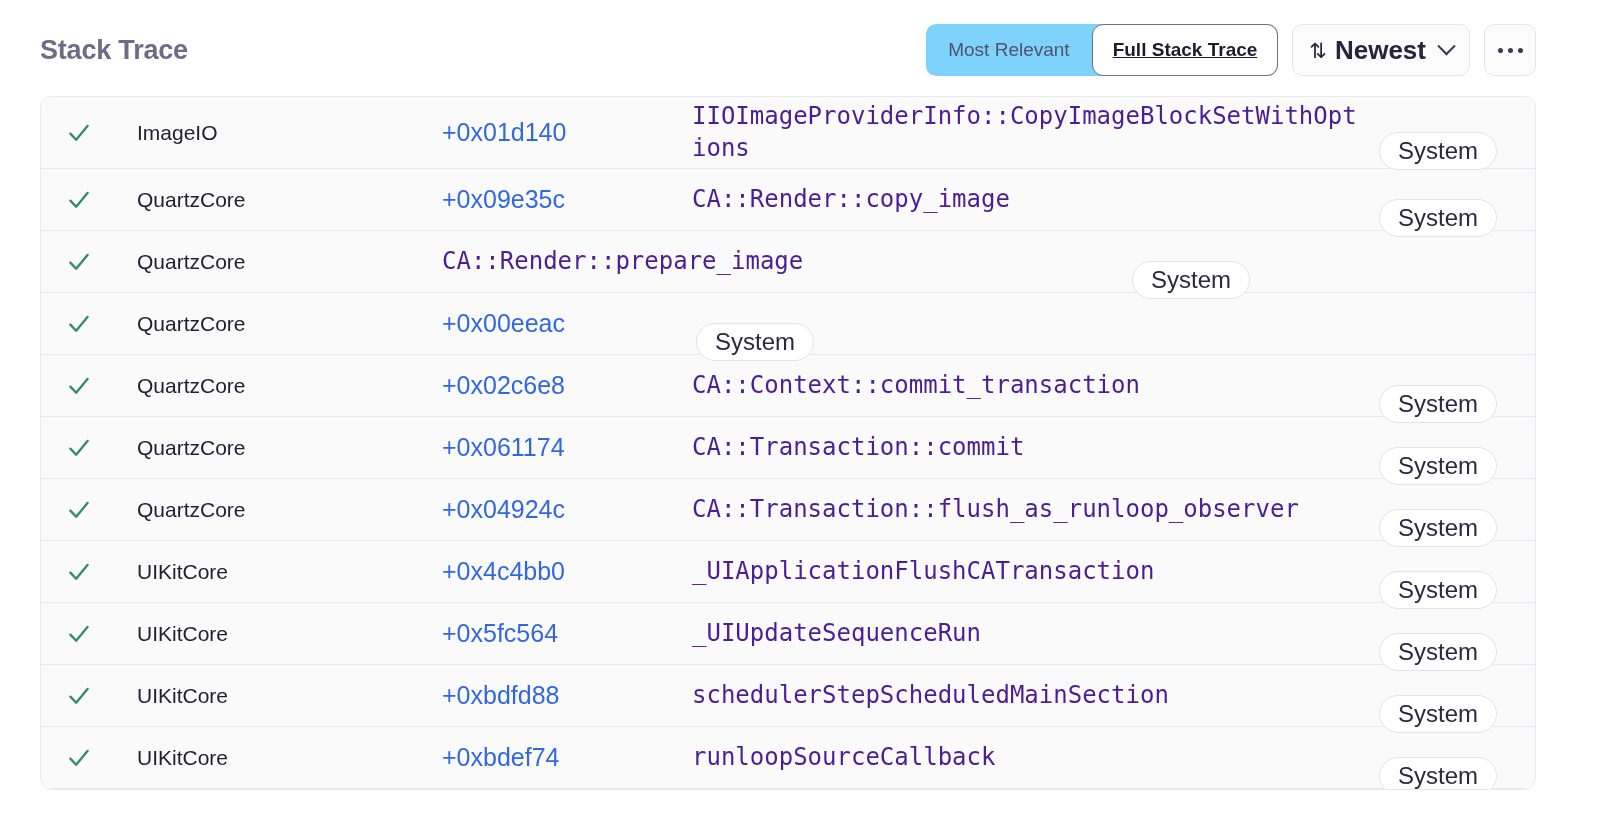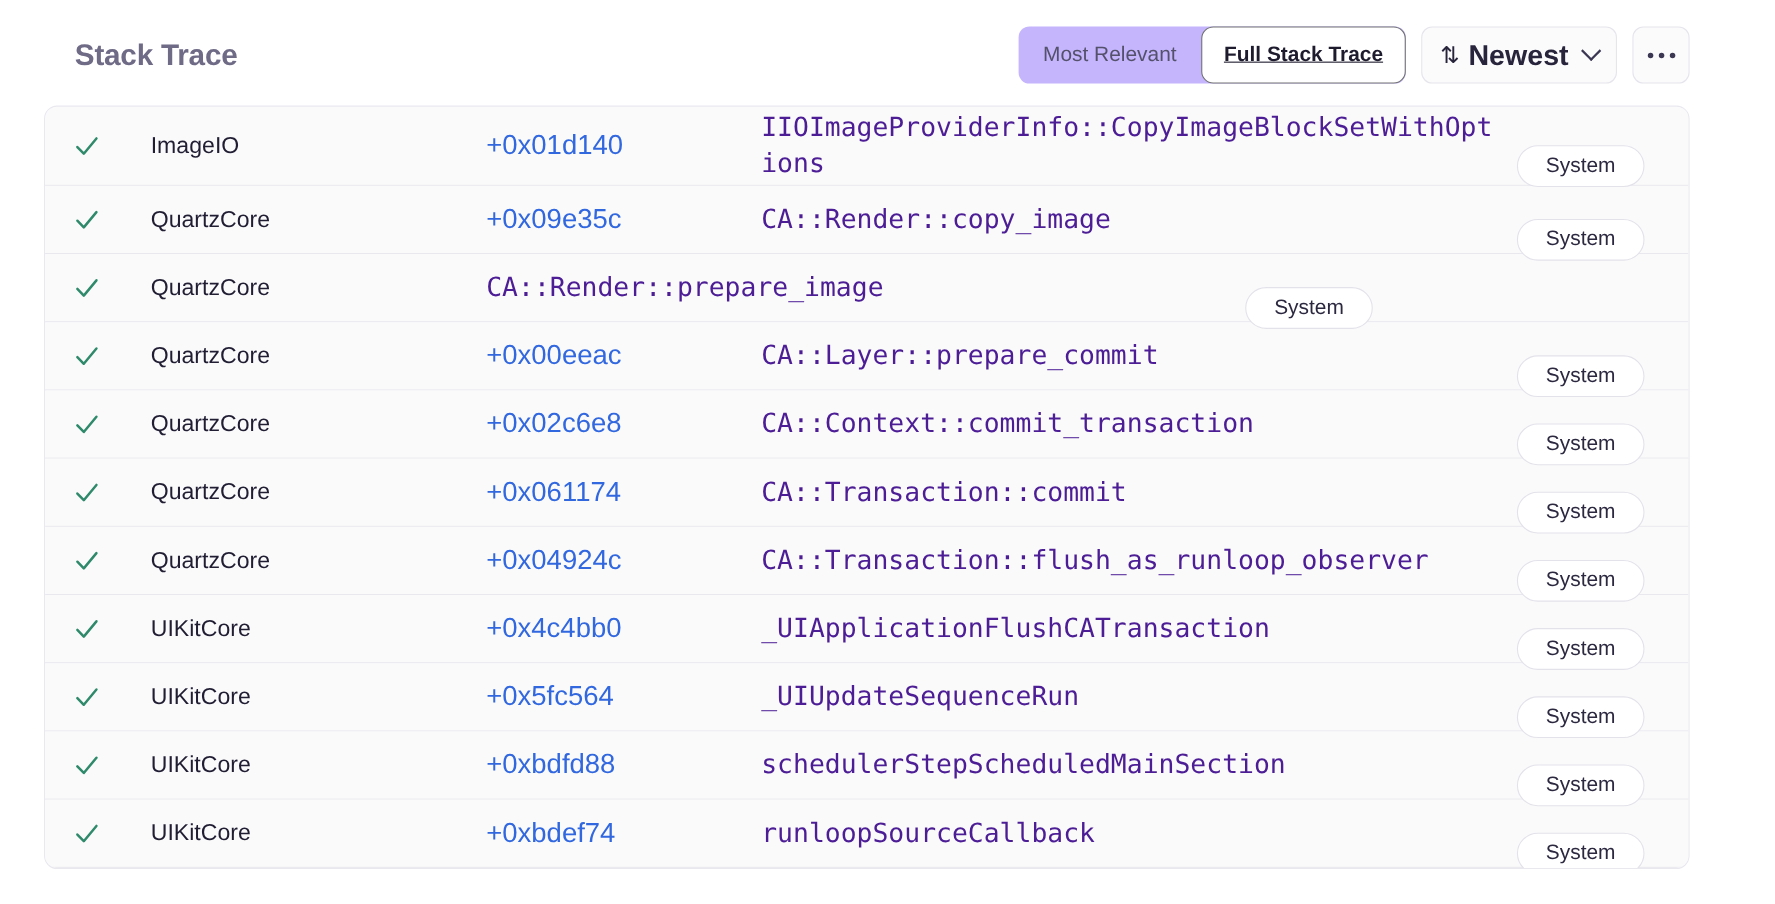--- a/index.html
+++ b/index.html
@@ -11,21 +11,20 @@
     background: #ffffff;
     font-family: "Liberation Sans", sans-serif;
     overflow: hidden;
   }
 
   .panel {
     position: relative;
     width: 1614px;
     height: 822px;
     background: #ffffff;
-    padding-left: 28px;
   }
 
   
   .panel-header {
     display: flex;
     align-items: center;
     justify-content: space-between;
     padding: 18px 78px 14px 40px;
     height: 96px;
   }
@@ -41,21 +40,21 @@
   .header-controls {
     display: flex;
     align-items: center;
     gap: 14px;
   }
 
   
   .segmented {
     display: flex;
     align-items: center;
-    background: #c4b5fd;
+    background: #7dd3fc;
     border-radius: 10px;
     height: 52px;
   }
   .seg-btn {
     display: flex;
     align-items: center;
     justify-content: center;
     height: 52px;
     padding: 0 22px;
     font-size: 19px;
@@ -207,21 +206,21 @@
   .badge {
     display: inline-flex;
     align-items: center;
     justify-content: center;
     min-width: 116px;
     height: 38px;
     padding: 0 18px;
     border: 1px solid #e3e2ea;
     border-radius: 19px;
     background: #ffffff;
-    font-size: 19px;
+    font-size: 24px;
     color: #2c2840;
     white-space: nowrap;
     margin-top: 36px;
   }
 </style>
 </head>
 <body>
 
 <div class="panel">
 
@@ -298,21 +297,20 @@
       <div class="trace-row">
         <div class="cell-check">
           <span>
             <svg class="check-mark" viewBox="0 0 24 24" fill="none" xmlns="http://www.w3.org/2000/svg">
               <path d="M4 12.6 L9.4 18.2 L20 5.4" stroke="#2f8a6b" stroke-width="2.1" stroke-linecap="round" stroke-linejoin="round"></path>
             </svg>
           </span>
         </div>
         <div class="cell-module">QuartzCore</div>
         <div class="cell-addr">+0x00eeac</div>
-        <div class="cell-func">CA::Layer::prepare_commit</div>
         <div class="cell-badge">
           <span class="badge">System</span>
         </div>
       </div>
       <div class="trace-row">
         <div class="cell-check">
           <span>
             <svg class="check-mark" viewBox="0 0 24 24" fill="none" xmlns="http://www.w3.org/2000/svg">
               <path d="M4 12.6 L9.4 18.2 L20 5.4" stroke="#2f8a6b" stroke-width="2.1" stroke-linecap="round" stroke-linejoin="round"></path>
             </svg>

